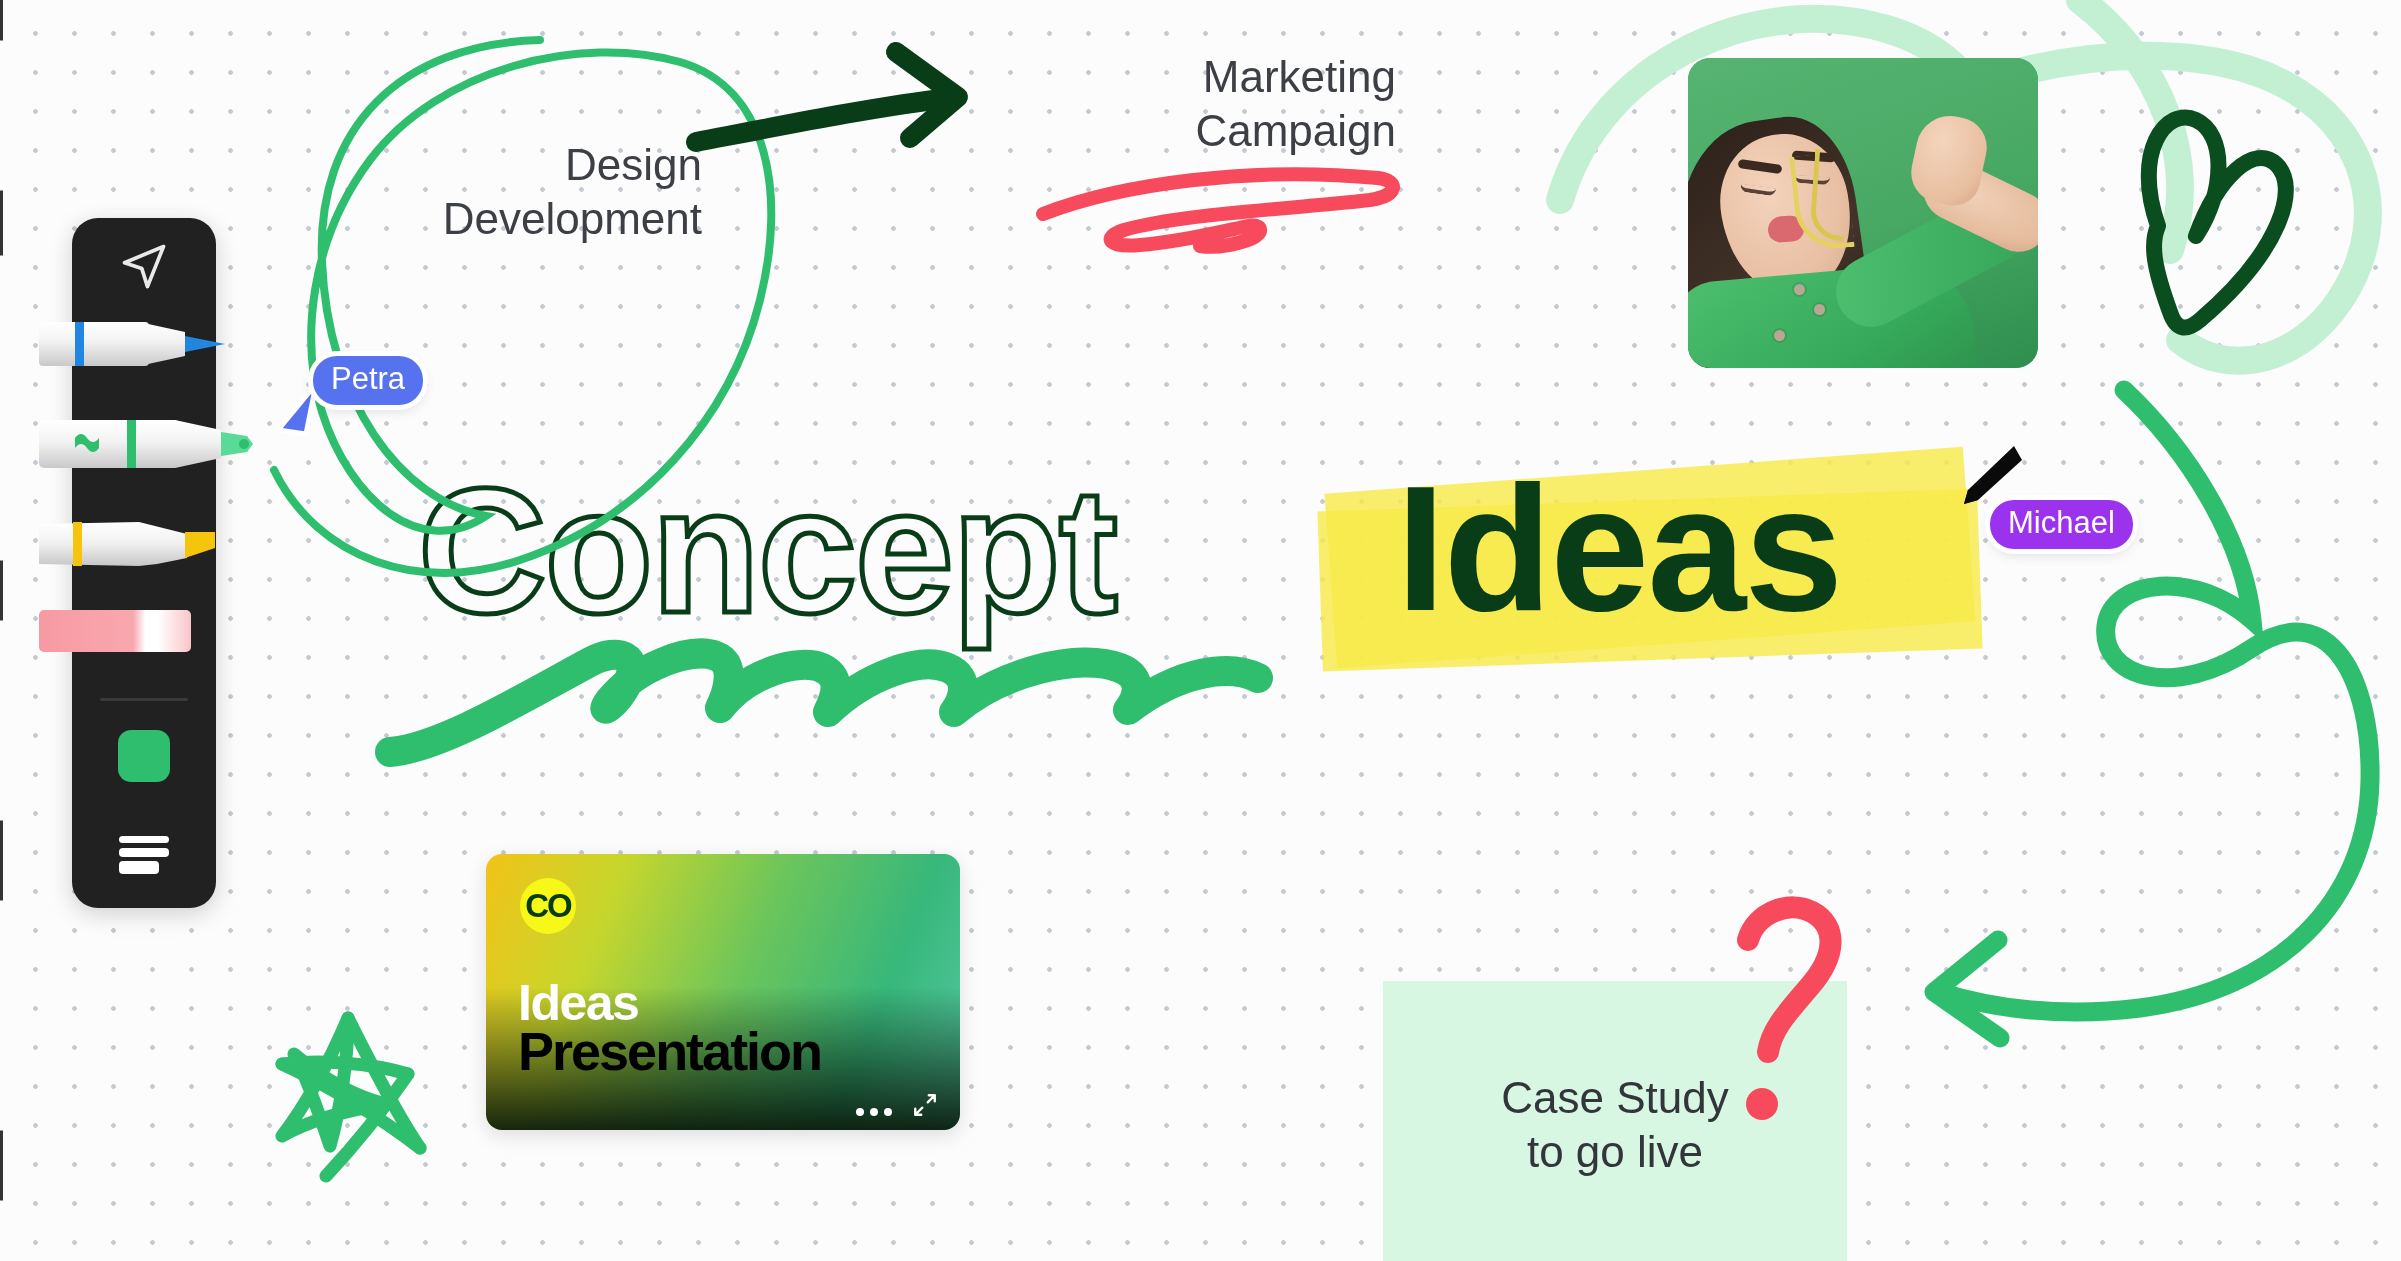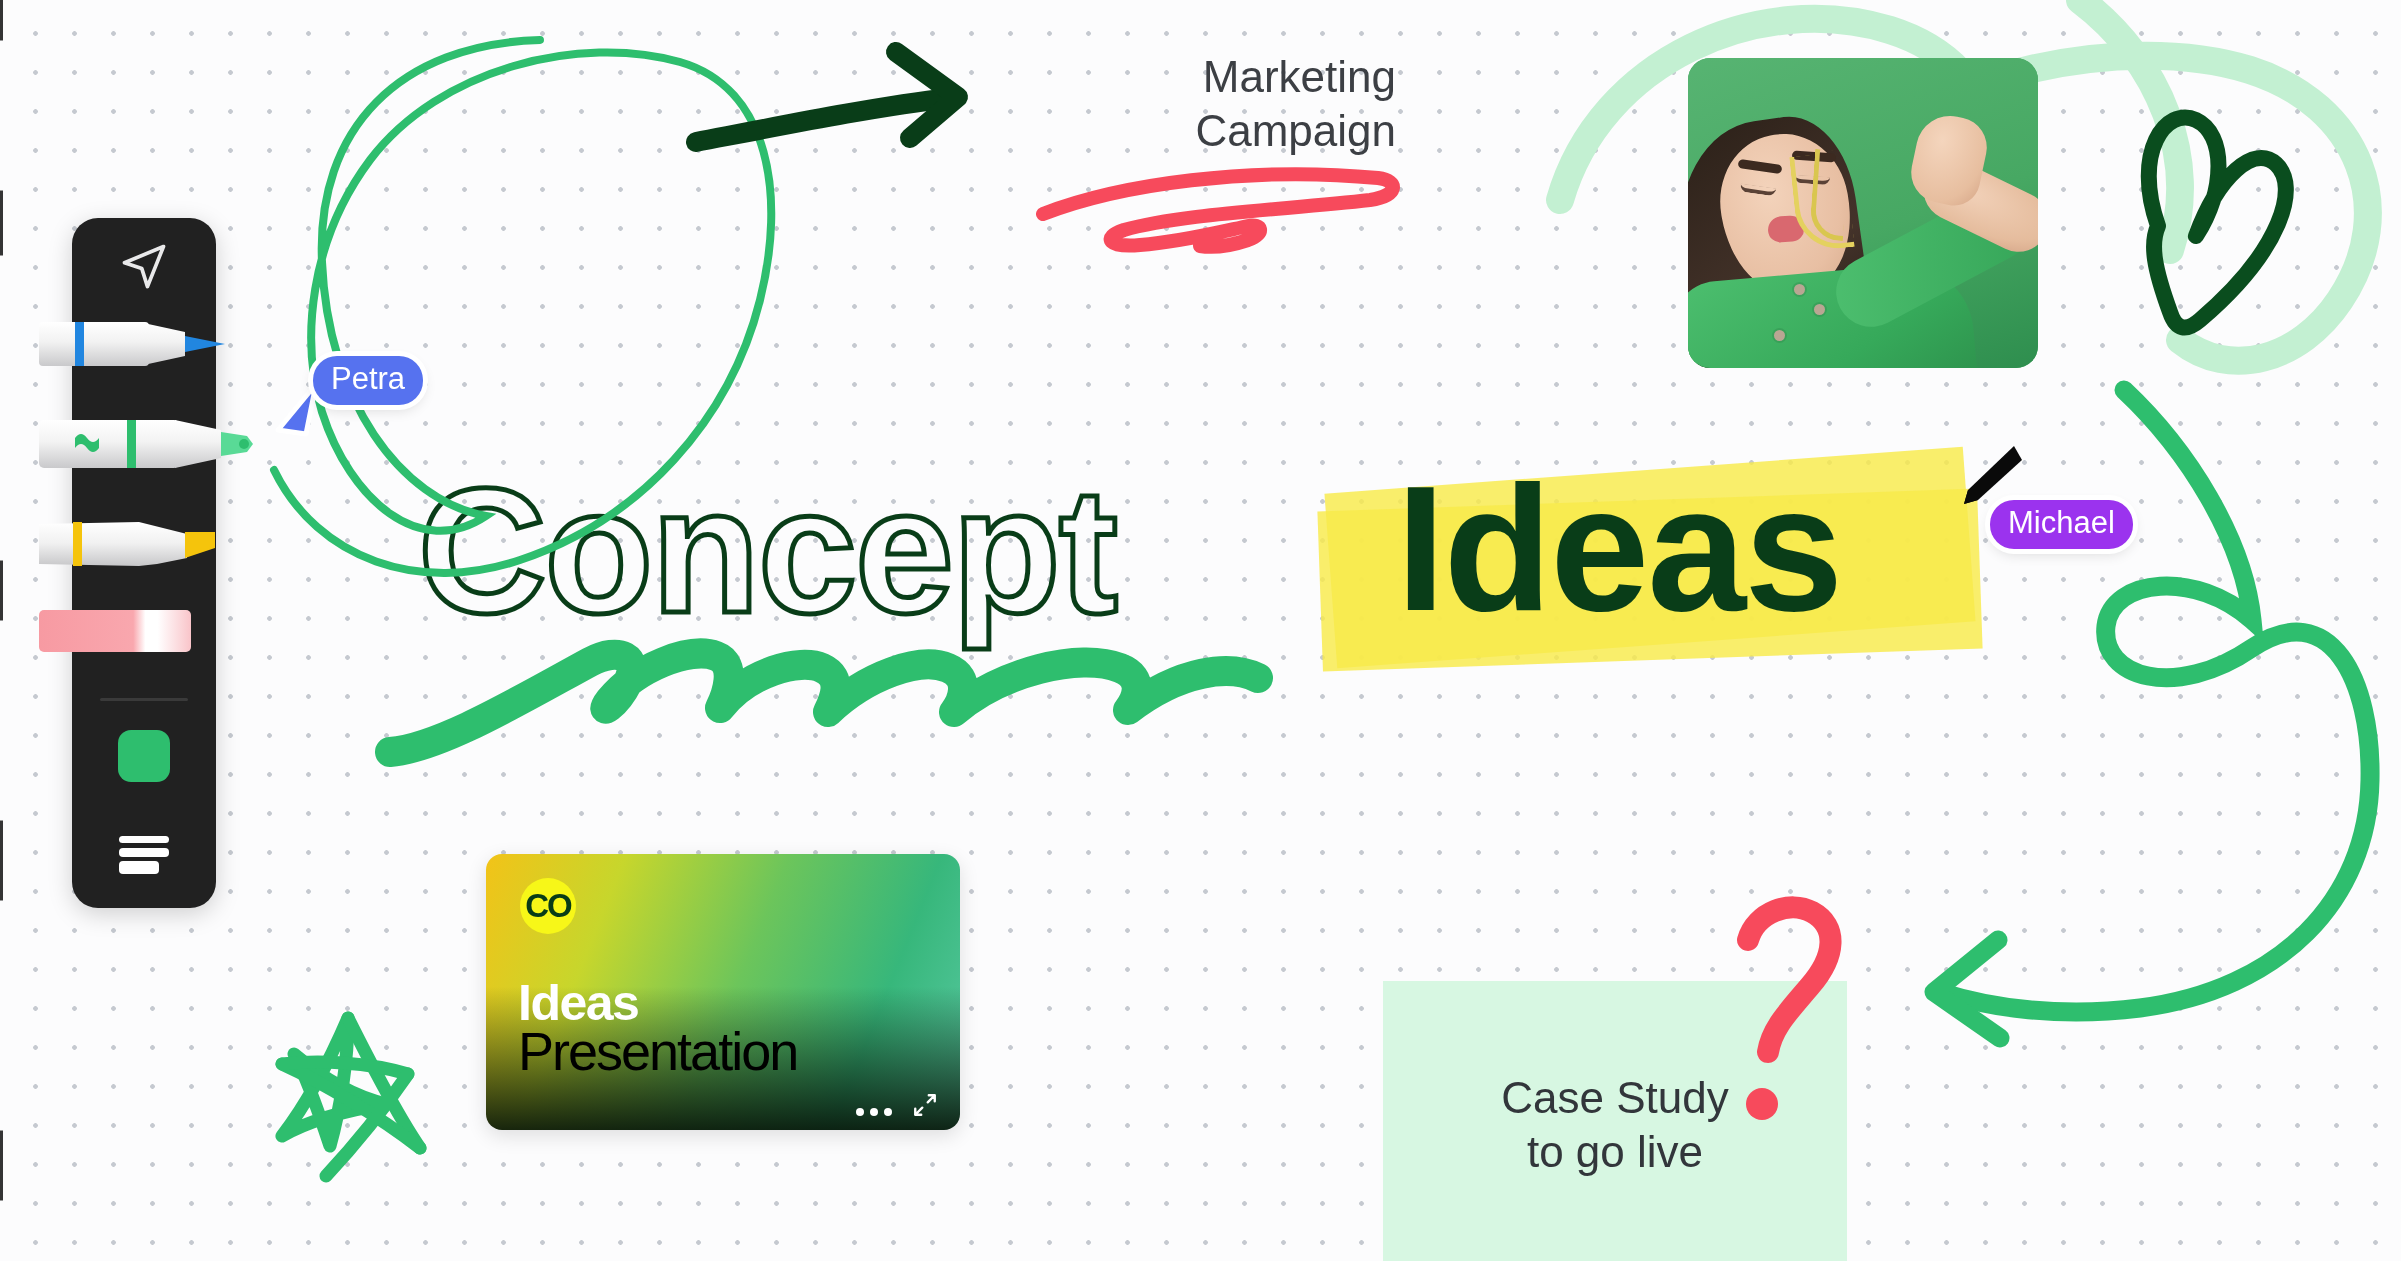--- a/index.html
+++ b/index.html
@@ -201,21 +201,21 @@
     background: #F7F718;
     display:flex; align-items:center; justify-content:center;
     color:#083C17; font-weight: 800; font-size: 33px; letter-spacing: -2px;
   }
   #pres-line1 {
     position: absolute; left: 32px; top: 124px;
     color: #fff; font-size: 50px; font-weight: 800; letter-spacing: -1.5px; line-height: 1;
   }
   #pres-line2 {
     position: absolute; left: 32px; top: 170px;
-    color: #000; font-size: 54px; font-weight: 400; letter-spacing: -2px; line-height: 1;
+    color: #000; font-size: 54px; font-weight: 700; letter-spacing: -2px; line-height: 1;
   }
   #pres-dots {
     position:absolute; right: 68px; bottom: 14px;
     display:flex; gap: 6px;
   }
   #pres-dots i { width:8px; height:8px; border-radius:50%; background:#fff; display:block; }
   #pres-expand { position:absolute; right: 22px; bottom: 12px; width:26px; height:26px; }
 
   
   #sticky-case {
@@ -285,20 +285,22 @@
       <i></i>
         <i></i>
         <i></i>
     </div>
     <svg id="pres-expand" viewBox="0 0 24 24">
       <path d="M21 3 L14.5 9.5 M21 3 L21 8.5 M21 3 L15.5 3
                M3 21 L9.5 14.5 M3 21 L3 15.5 M3 21 L8.5 21" fill="none" stroke="#ffffff" stroke-width="2.2" stroke-linecap="round" stroke-linejoin="round"></path>
     </svg>
   </div>
 
+  <div class="note-text" id="note-design">Design
+Development</div>
   <div class="note-text" id="note-marketing">Marketing
 Campaign</div>
 
   <svg class="layer" viewBox="0 0 2401 1261">
 
     <g>
       <path d="M540 40 C400 44, 316 128, 322 262 C328 400, 400 500, 486 516
                C420 560, 350 500, 322 412 C300 340, 310 240, 370 160
                C440 68, 580 34, 680 62 C770 88, 786 196, 760 300
                C730 420, 640 520, 520 560 C420 594, 318 560, 274 470" fill="none" stroke="#2EBE6E" stroke-width="8" stroke-linecap="round"></path>

